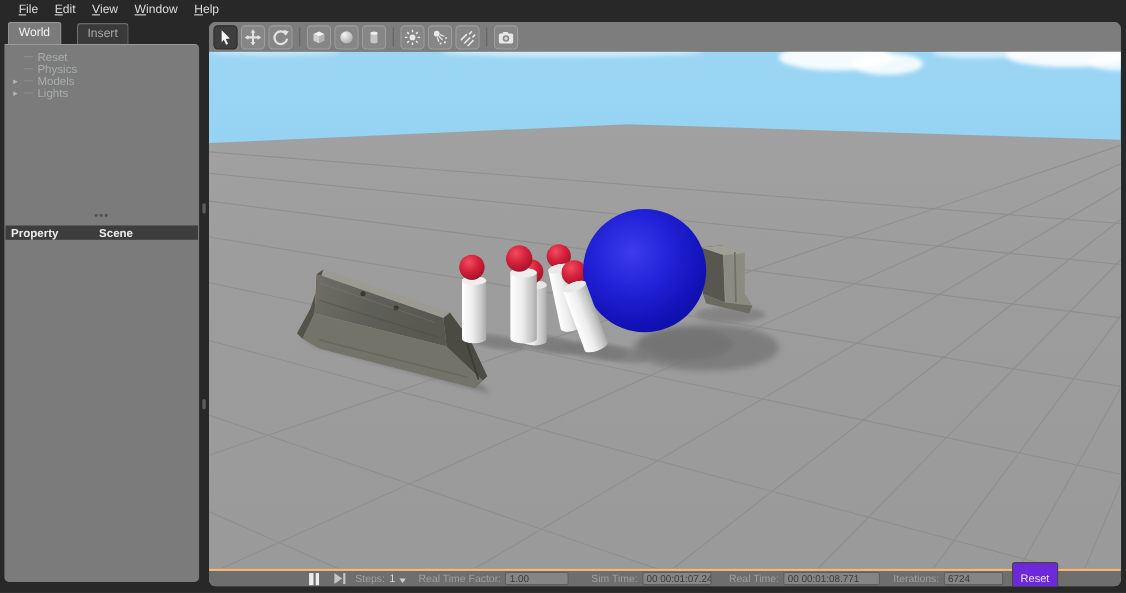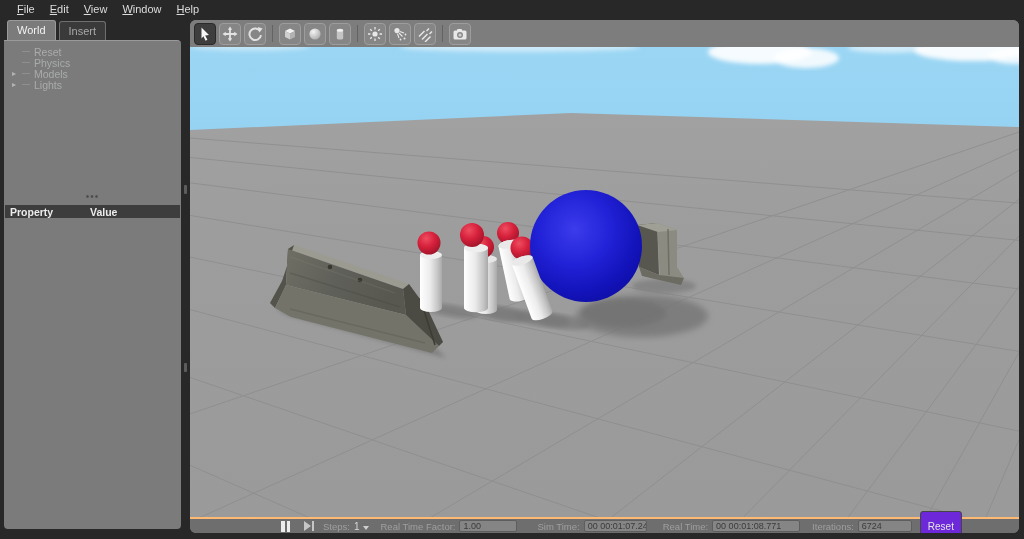--- a/index.html
+++ b/index.html
@@ -17,21 +17,21 @@
     display:flex; align-items:center; padding-left:17px; gap:15px;
     background: var(--chrome, #282828);
   }
   .menubar .mitem {
     display:inline-block; color:#dcdcdc; font-size:11px; cursor:default;
   }
   .menubar .mitem::first-letter { text-decoration: underline; }
 
   
   .left-panel { position:absolute; left:4px; top:17px; width:177px; height:512px; }
-  .tabrow { display:flex; height:23px; align-items:flex-end; padding-left:3px; }
+  .tabrow { display:flex; height:23px; align-items:flex-end; padding-left:3px;gap:11px; }
   .tab {
     font-size:11px; padding:3px 9px 4px 9px; border-radius:3px 3px 0 0;
     position:relative; cursor:default;
   }
   .tab.active {
     background: var(--panel, #7b7b7b); color:#f2f2f2;
     border:1px solid #9a9a9a; border-bottom:none; z-index:2;
   }
   .tab.inactive {
     background:#3a3a3a; color:#a8a8a8; border:1px solid #6f6f6f;
@@ -148,21 +148,21 @@
       </div>
       <div class="tree-item">
         <span class="tree-arrow">▸</span>
         <span class="tree-dash"></span>
         <span>Lights</span>
       </div>
     </div>
     <div class="prop-splitter">•••</div>
     <div class="prop-header">
       <span class="c1">Property</span>
-      <span class="c2">Value</span>
+      <span class="c2">Scene</span>
     </div>
   </div>
 </div>
 
 <div class="vsplit">
   <span class="grip" style="top:165px"></span>
   <span class="grip" style="top:343px"></span>
 </div>
 
 <div class="viewport">

